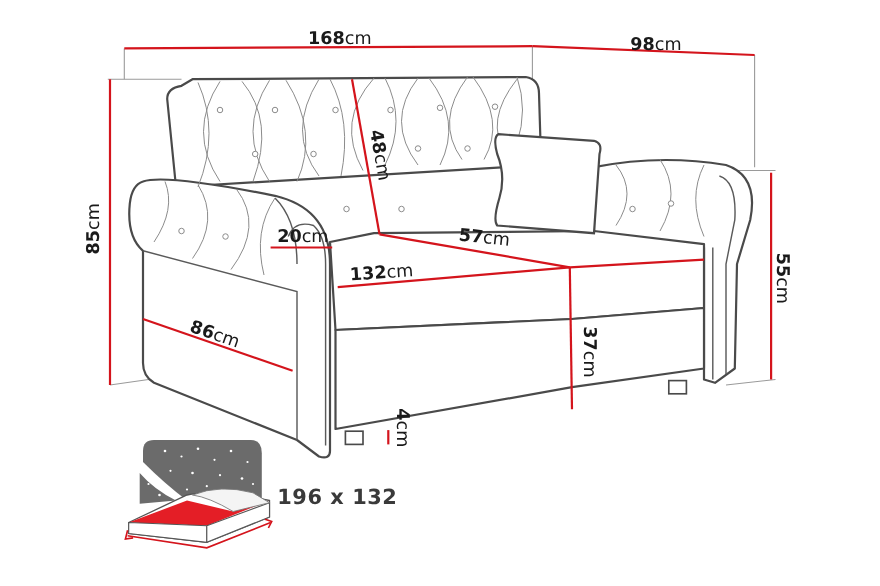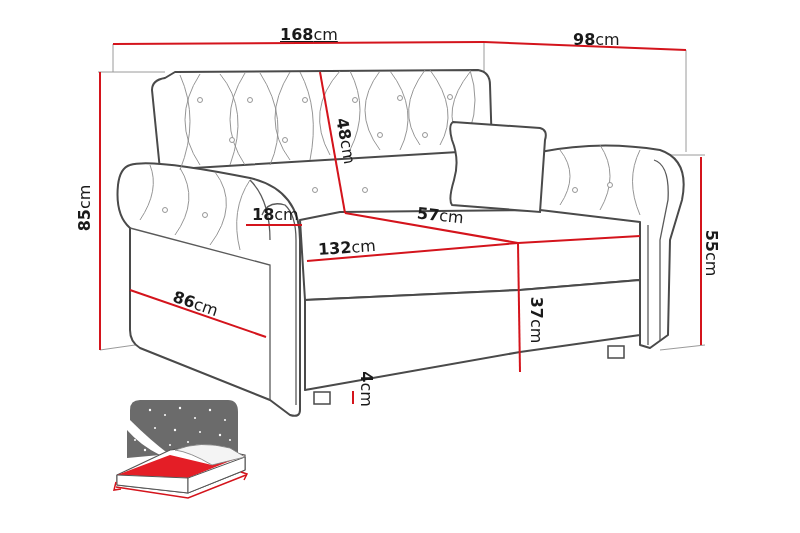--- a/index.html
+++ b/index.html
@@ -139,47 +139,48 @@
       <path d="M117 475 L170 455 L212 465 L245 455 L188 478 Z" fill="#e41e26"></path>
       <path d="M117 475 L188 478 L188 493 L117 485 Z" fill="#ffffff" stroke="#555" stroke-width="1"></path>
       <path d="M188 478 L245 457 L245 470 L188 493 Z" fill="#ffffff" stroke="#555" stroke-width="1"></path>
       <path d="M175 450 Q200 440 230 448 L245 457 L212 465 Q190 452 175 450 Z" fill="#f4f4f4" stroke="#777" stroke-width="0.8"></path>
       <path d="M116 487 L188 498 L246 475" fill="none" stroke="#d4141c" stroke-width="1.5"></path>
       <path d="M116 482 L114 490 L121 489" fill="none" stroke="#d4141c" stroke-width="1.5"></path>
       <path d="M241 472 L247 474 L244 480" fill="none" stroke="#d4141c" stroke-width="1.5"></path>
     </g>
   </svg>
 
-  <div class="dim-label" style="left:280px; top:27px;text-decoration:underline;">
+  <div class="dim-label" style="left:280px; top:27px;">
     <span class="num">168</span><span class="unit">cm</span>
   </div>
   <div class="dim-label" style="left:573px; top:32px;text-align:center;">
     <span class="num">98</span><span class="unit">cm</span>
   </div>
   <div class="dim-label" style="left:62px; top:200px; transform: rotate(-90deg); transform-origin: center;">
     <span class="num">85</span><span class="unit">cm</span>
   </div>
   <div class="dim-label" style="left:688px; top:245px; transform: rotate(90deg); transform-origin: center;">
     <span class="num">55</span><span class="unit">cm</span>
   </div>
   <div class="dim-label" style="left:322px; top:133px; transform: rotate(80deg); transform-origin: center;">
     <span class="num">48</span><span class="unit">cm</span>
   </div>
   <div class="dim-label" style="left:252px; top:207px;">
-    <span class="num">18</span><span class="unit">cm</span>
+    <span class="num">20</span><span class="unit">cm</span>
   </div>
   <div class="dim-label" style="left:417px; top:208px; transform: rotate(6deg);">
     <span class="num">57</span><span class="unit">cm</span>
   </div>
   <div class="dim-label" style="left:318px; top:240px; transform: rotate(-4deg);">
     <span class="num">132</span><span class="unit">cm</span>
   </div>
   <div class="dim-label" style="left:172px; top:296px; transform: rotate(19deg);">
     <span class="num">86</span><span class="unit">cm</span>
   </div>
   <div class="dim-label" style="left:513px; top:312px; transform: rotate(90deg); transform-origin: center;">
     <span class="num">37</span><span class="unit">cm</span>
   </div>
   <div class="dim-label" style="left:348px; top:381px; transform: rotate(90deg); transform-origin: center;">
     <span class="num">4</span><span class="unit">cm</span>
   </div>
 
+  <div class="bed-label" style="left:252px; top:441px;">196 x 132</div>
 </div>
 
 </body></html>

